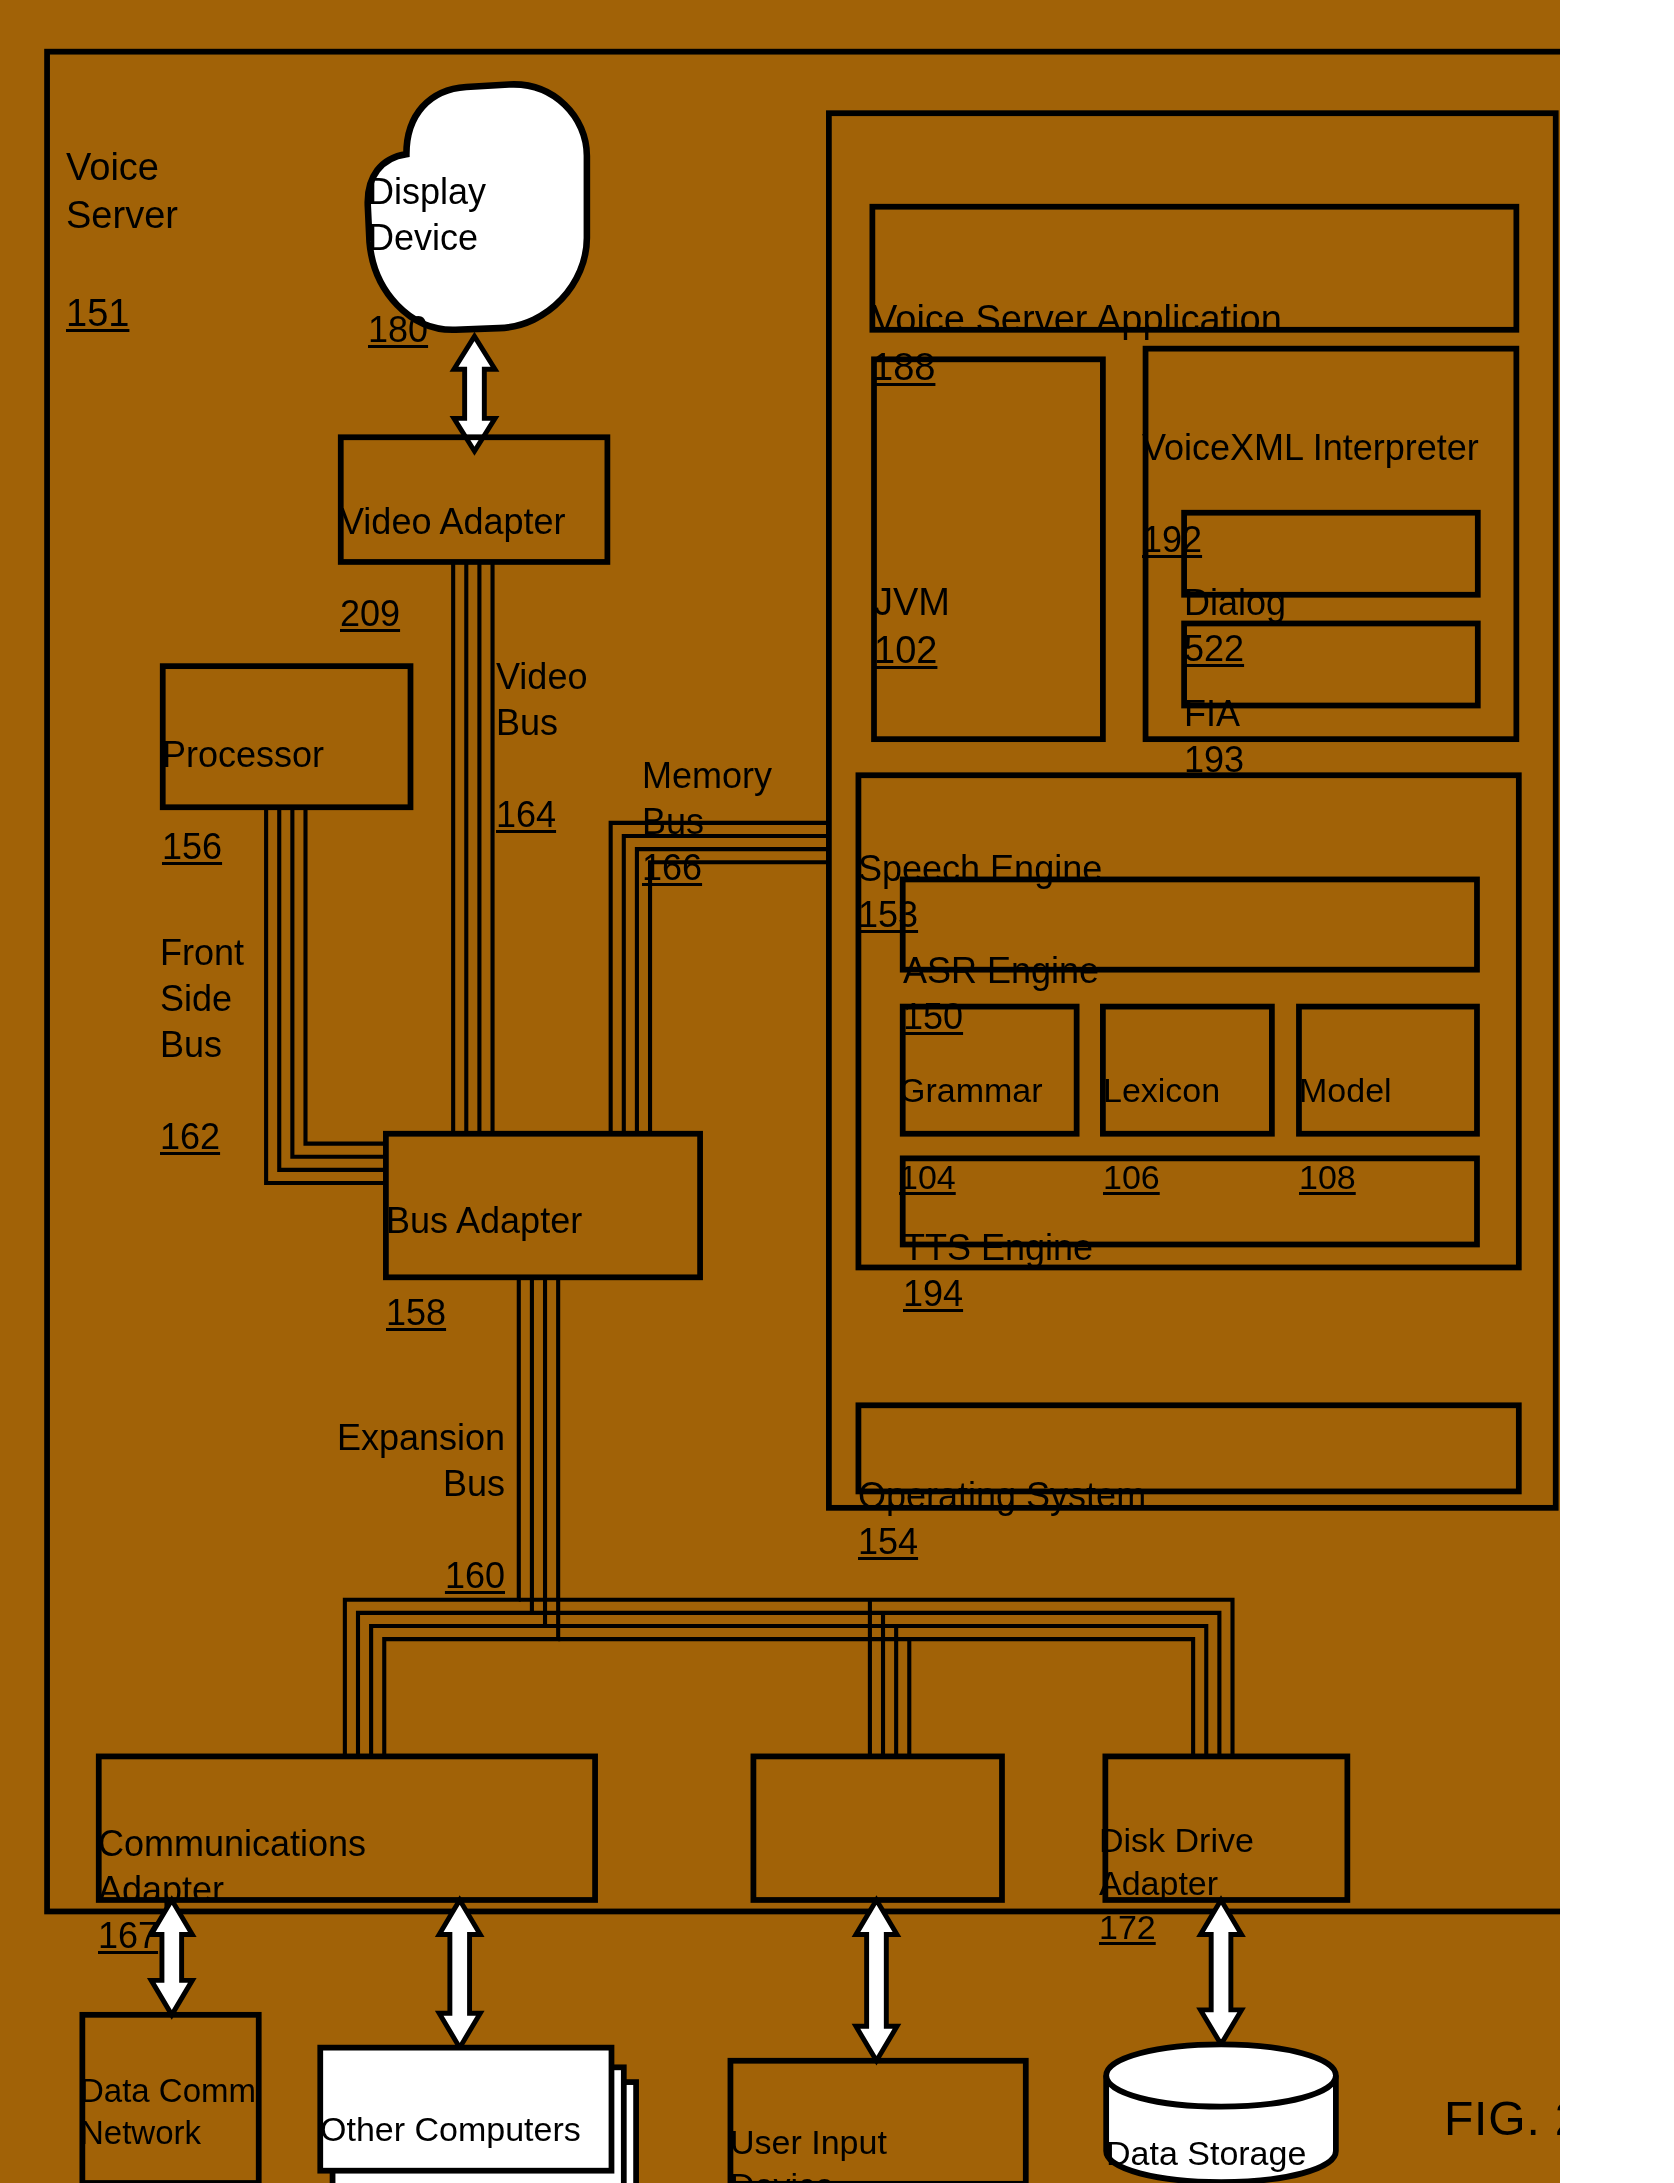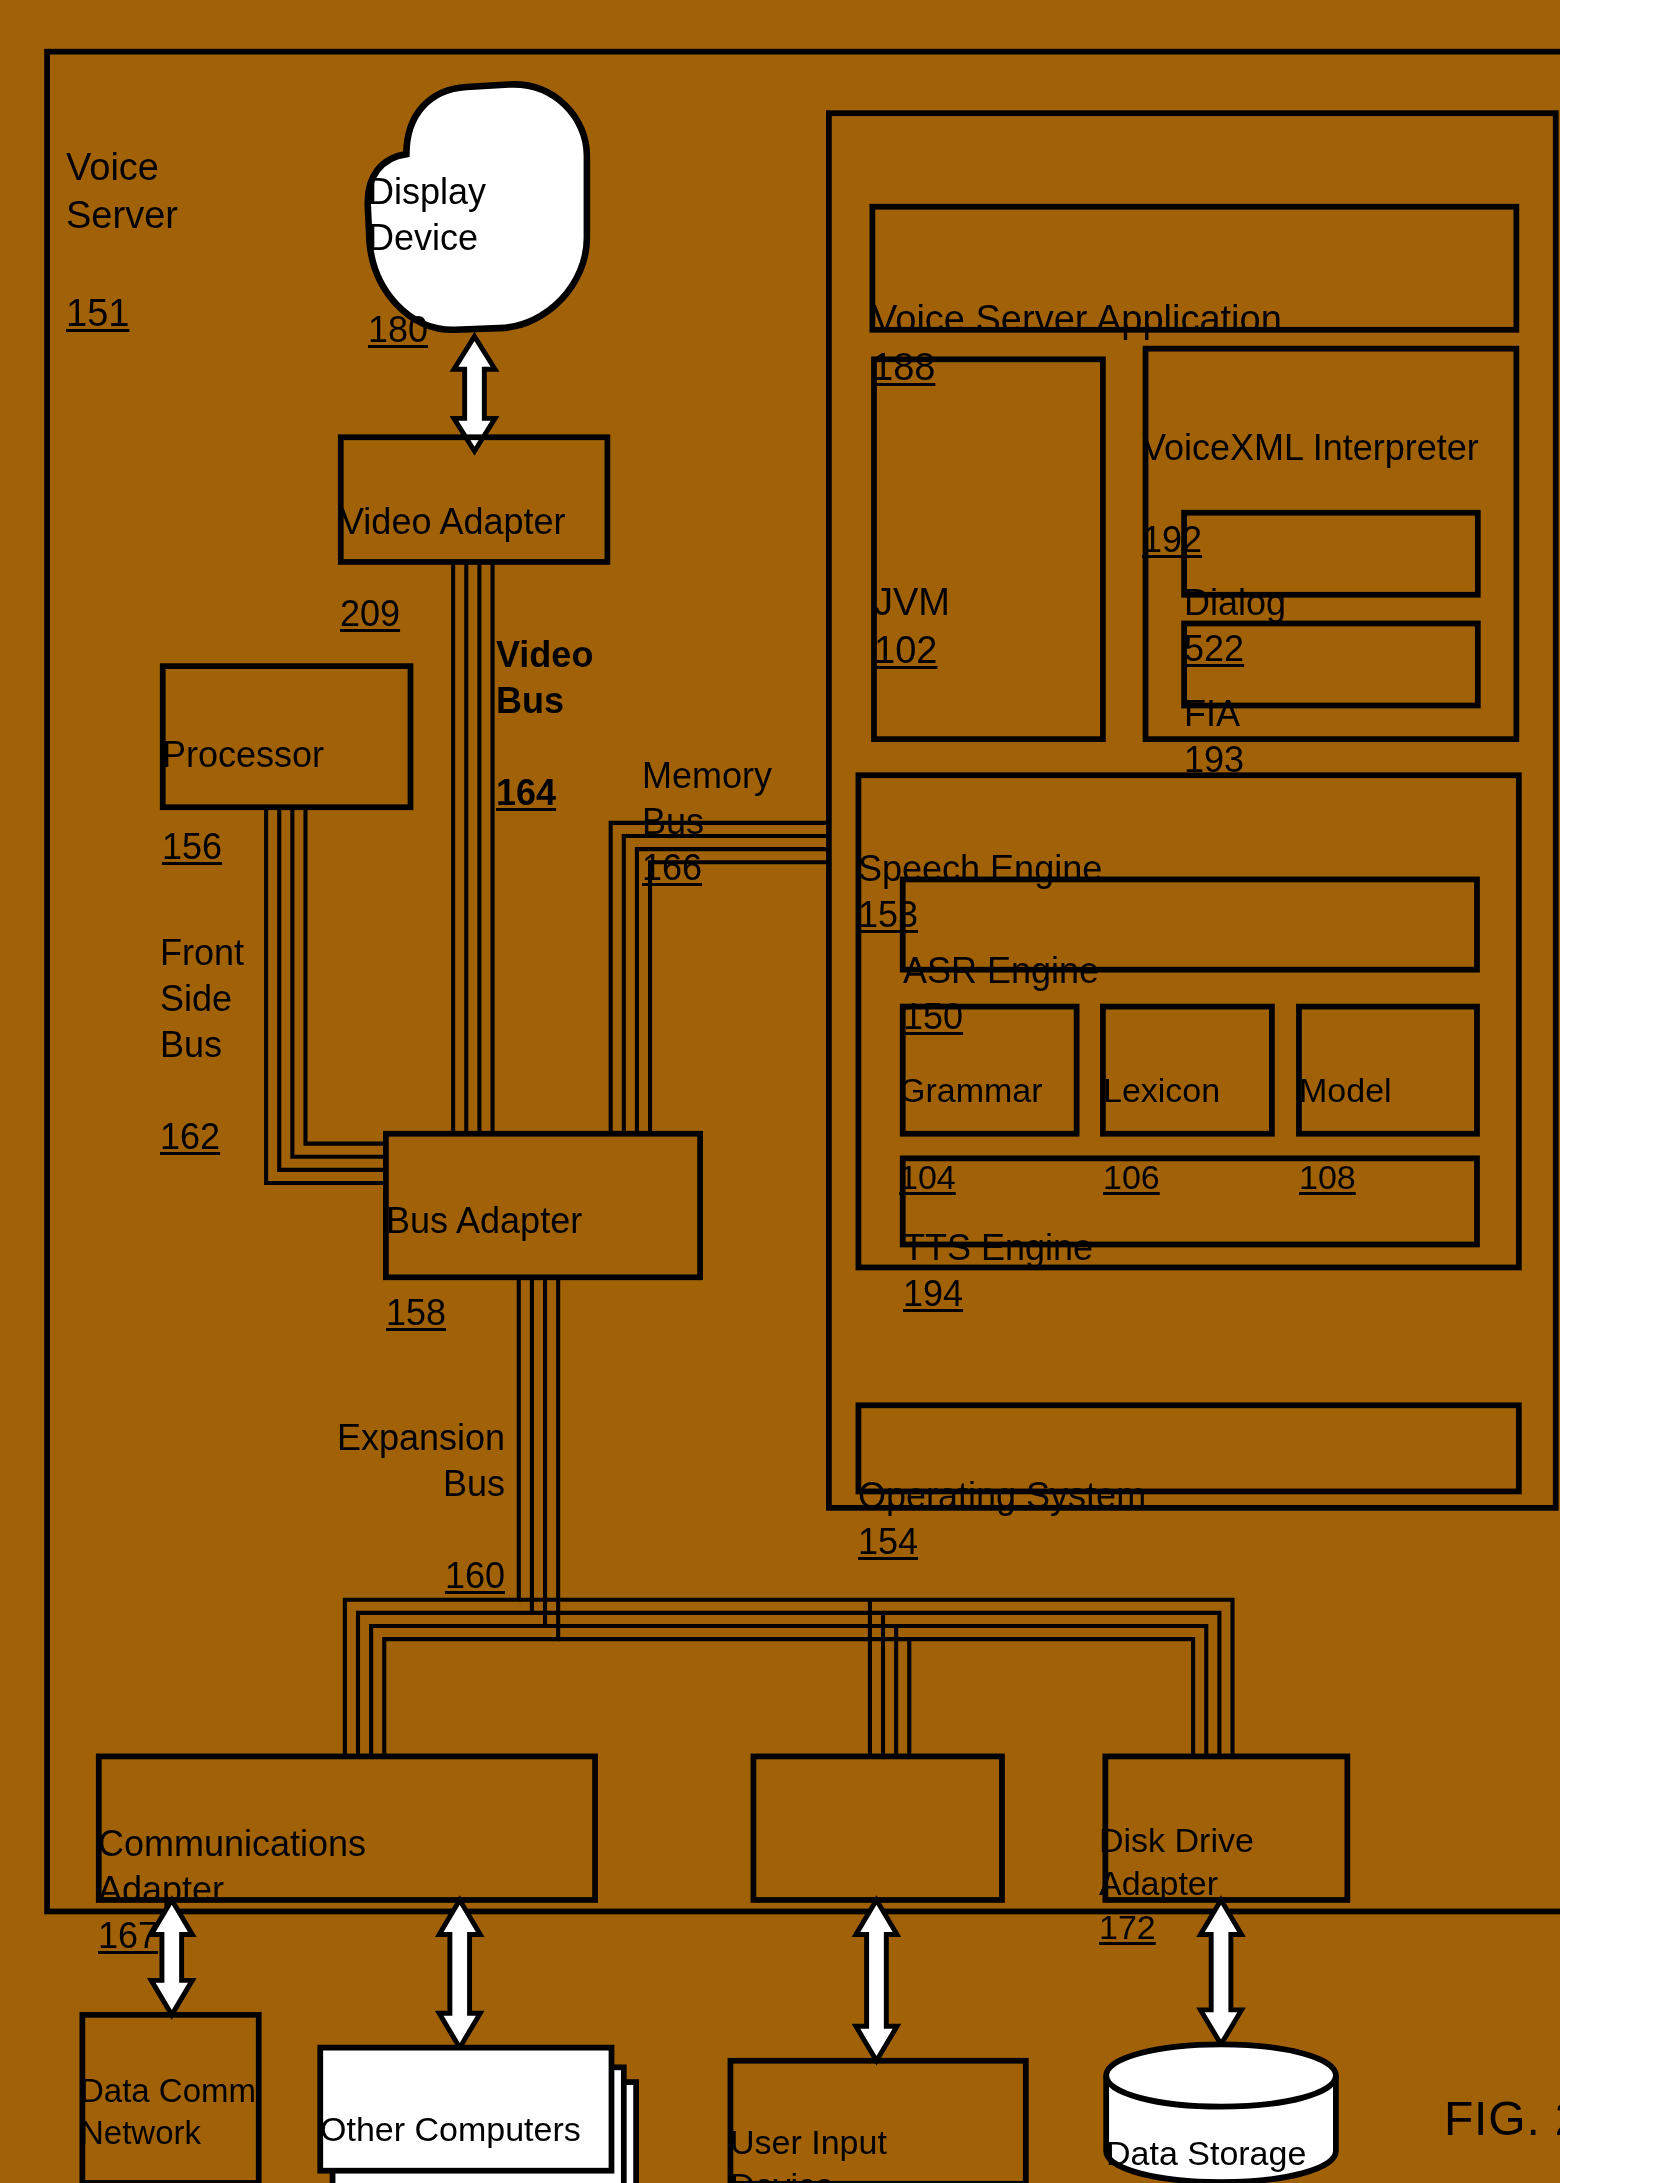--- a/index.html
+++ b/index.html
@@ -178,21 +178,21 @@
     <span>Display
 Device</span>
     <br><span class="u">180</span>
   </div>
 
   <div class="lbl f44" style="left:340px; top:453px; width:267px;">
     <span>Video Adapter</span>
     <br><span class="u">209</span>
   </div>
 
-  <div class="lbl f44" style="left:496px; top:586px; width:148px; text-align:left;font-weight:bold;">
+  <div class="lbl f44" style="left:496px; top:608px; width:148px; text-align:left;">
     <span>Video
 Bus</span>
     <br><span class="u">164</span>
   </div>
 
   <div class="lbl f44" style="left:642px; top:707px; width:189px; text-align:left;">
     <span>Memory
 Bus</span>
     <span class="u">166</span>
   </div>

